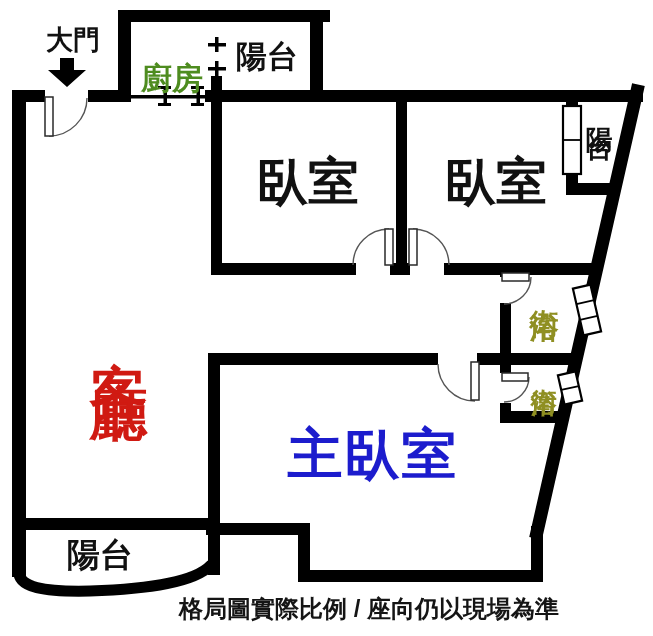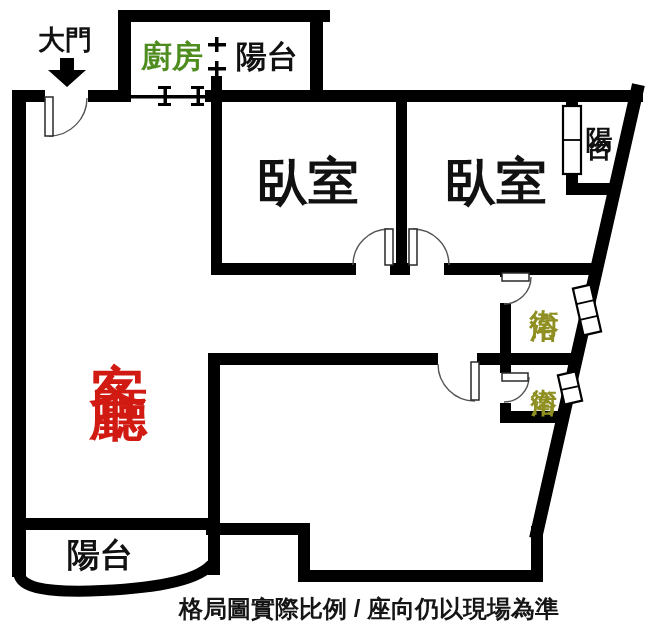--- a/index.html
+++ b/index.html
@@ -11,21 +11,21 @@
   .wall   { fill:var(--color-wall,#000); }
   .leaf   { fill:#ffffff; stroke:#2a2a2a; stroke-width:1.5; }
   .arc    { fill:none; stroke:#555555; stroke-width:1.4; }
   .winbox { fill:#ffffff; stroke:#000000; stroke-width:2.2; }
   .winbar { stroke:#000000; stroke-width:1.8; }
   .lbl {
     position:absolute; font-weight:bold; line-height:1.05; white-space:nowrap;
     color:var(--color-text,#111);
   }
   .vert { writing-mode:vertical-rl; text-orientation:upright; }
-  .green { color:var(--color-kitchen_dining,#4e8c1f); }
+  .green { color:var(--color-kitchen_dining,#4e8c1f);margin-top:22px; }
   .olive { color:var(--color-bath,#8f8f22); }
   .red   { color:var(--color-living,#d01a12); }
   .blue  { color:var(--color-master,#1c1ccd); }
   .caption { font-weight:bold; color:#151515; }
 </style>
 </head>
 <body>
 
 <div id="plan">
 
@@ -121,36 +121,37 @@
       <line class="winbar" x1="-9" y1="8" x2="9" y2="8"></line>
     </g>
     <g transform="translate(570,388) rotate(-12.8)">
       <rect class="winbox" x="-9" y="-15" width="18" height="30"></rect>
       <line class="winbar" x1="-9" y1="0" x2="9" y2="0"></line>
     </g>
 
     <polygon points="60,58 74,58 74,70 86,70 67,87 48,70 60,70" fill="#000"></polygon>
   </svg>
 
-  <div class="lbl" style="left:38px; top:26px; width:62px; font-size:27px; text-align:left;">大門</div>
+  <div class="lbl" style="left:38px; top:26px; width:62px; font-size:27px; text-align:right;">大門</div>
 
   <div class="lbl green" style="left:133px; top:41px; width:78px; font-size:31px; text-align:center;">廚房</div>
 
   <div class="lbl" style="left:228px; top:41px; width:78px; font-size:31px; text-align:center;">陽台</div>
 
   <div class="lbl" style="left:238px; top:155px; width:140px; font-size:51px; text-align:center;">臥室</div>
 
   <div class="lbl" style="left:426px; top:155px; width:140px; font-size:51px; text-align:center;">臥室</div>
 
   <div class="lbl vert" style="left:585px; top:106px; font-size:27px; letter-spacing:6px;">陽台</div>
 
 
   <div class="lbl vert red" style="left:88px; top:314px; font-size:58px; letter-spacing:20px;">客廳</div>
 
   <div class="lbl vert olive" style="left:529px; top:286px; font-size:29px; letter-spacing:3px;">衛浴</div>
 
   <div class="lbl vert olive" style="left:530px; top:368px; font-size:26px; letter-spacing:2px;">衛浴</div>
 
+  <div class="lbl blue" style="left:273px; top:426px; width:200px; font-size:55px; text-align:center; letter-spacing:2px;">主臥室</div>
 
   <div class="lbl" style="left:60px; top:538px; width:80px; font-size:33px; text-align:center;">陽台</div>
 
   <div class="lbl caption" style="left:179px; top:596px; font-size:24px;">格局圖實際比例 / 座向仍以現場為準</div>
 </div>
 
 </body></html>

